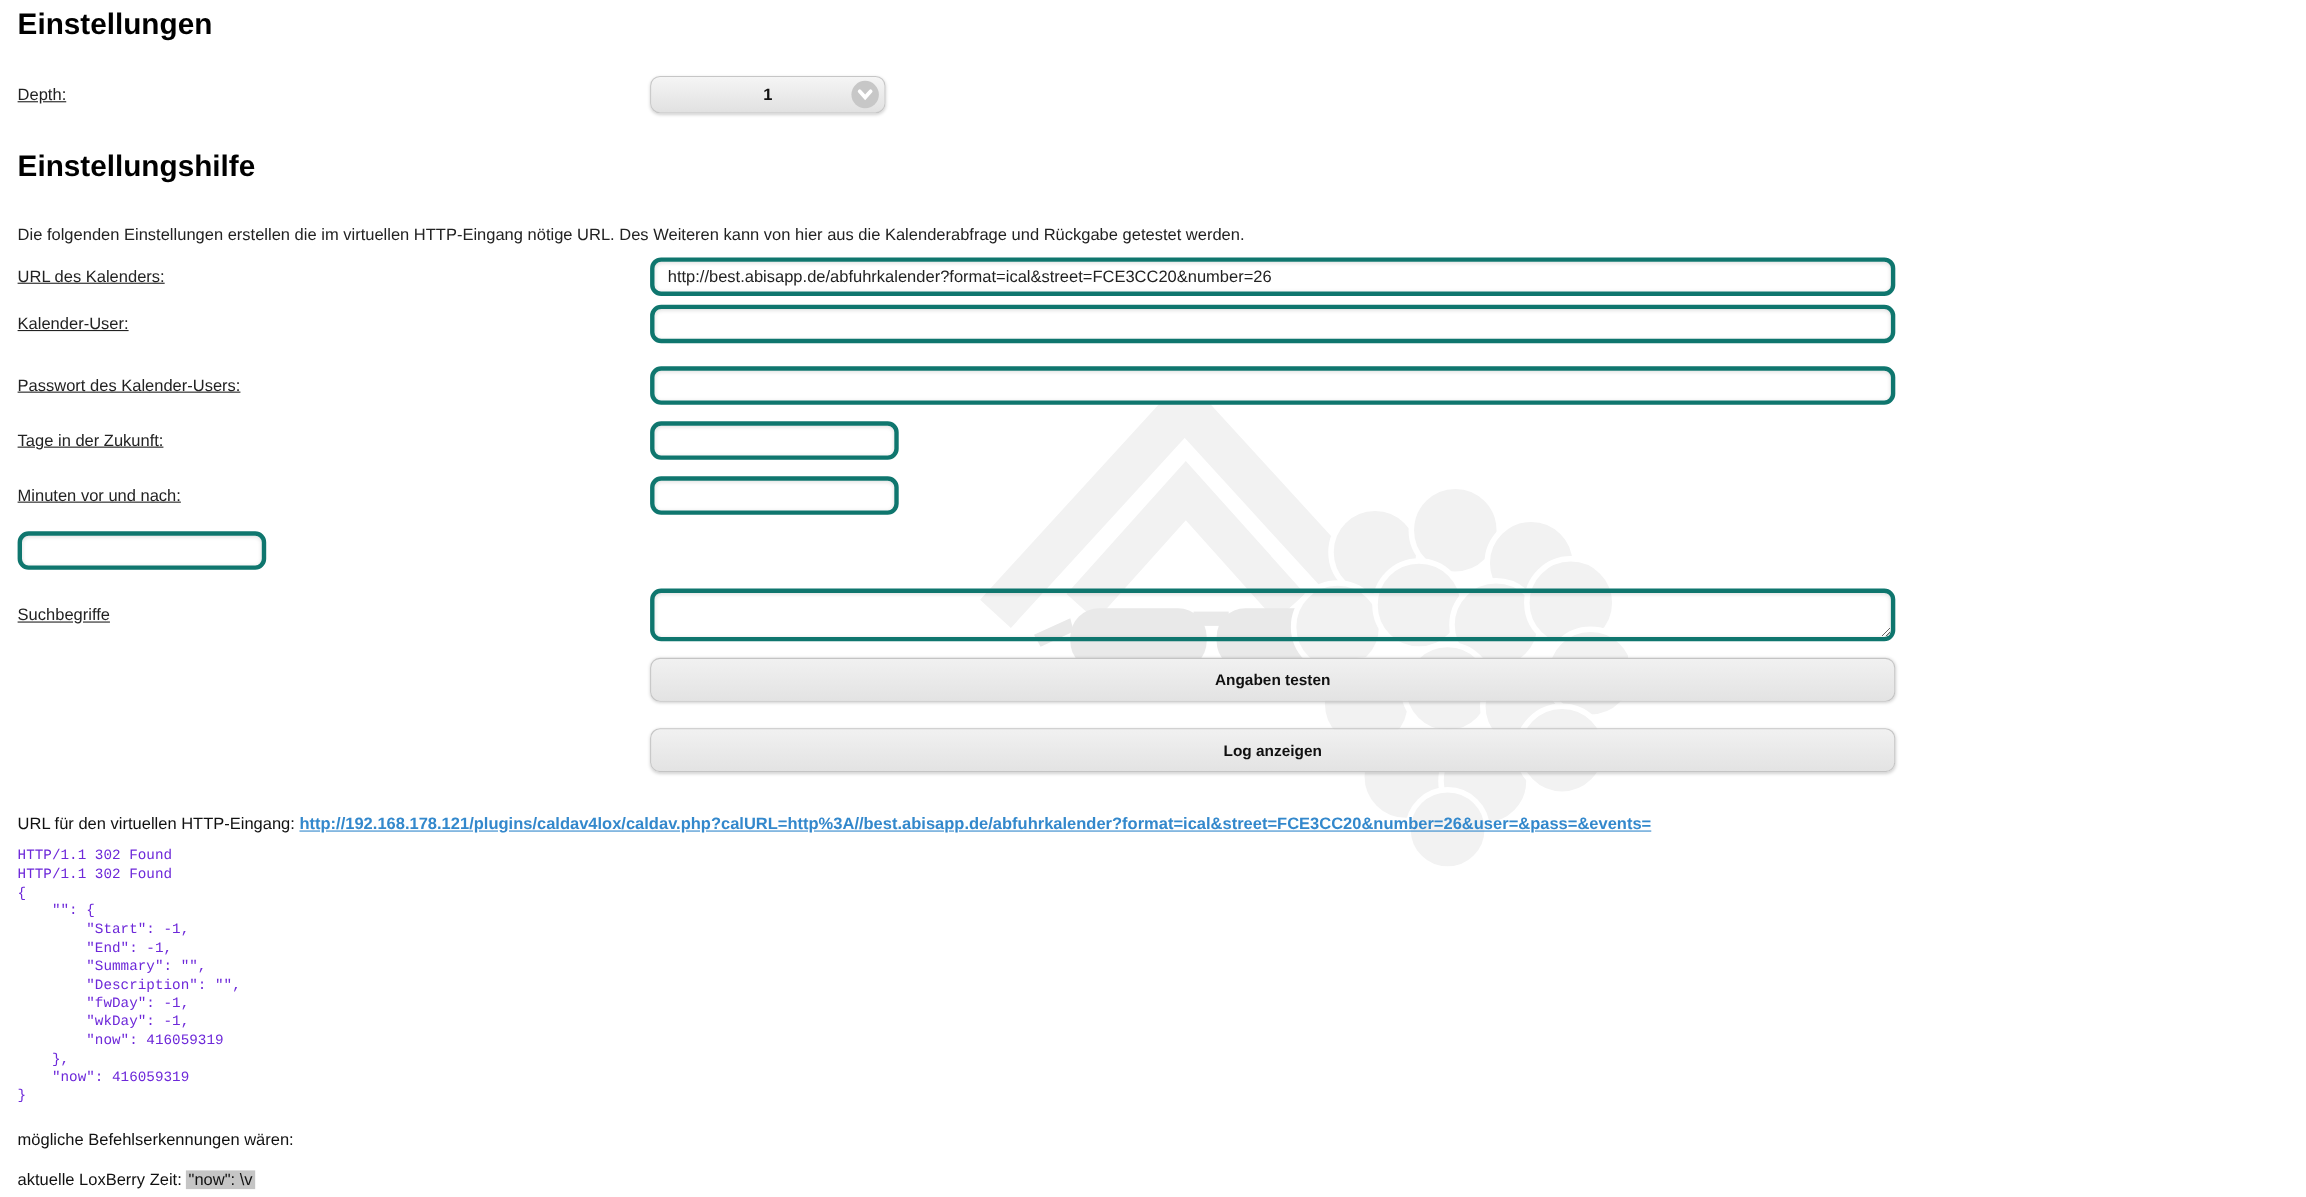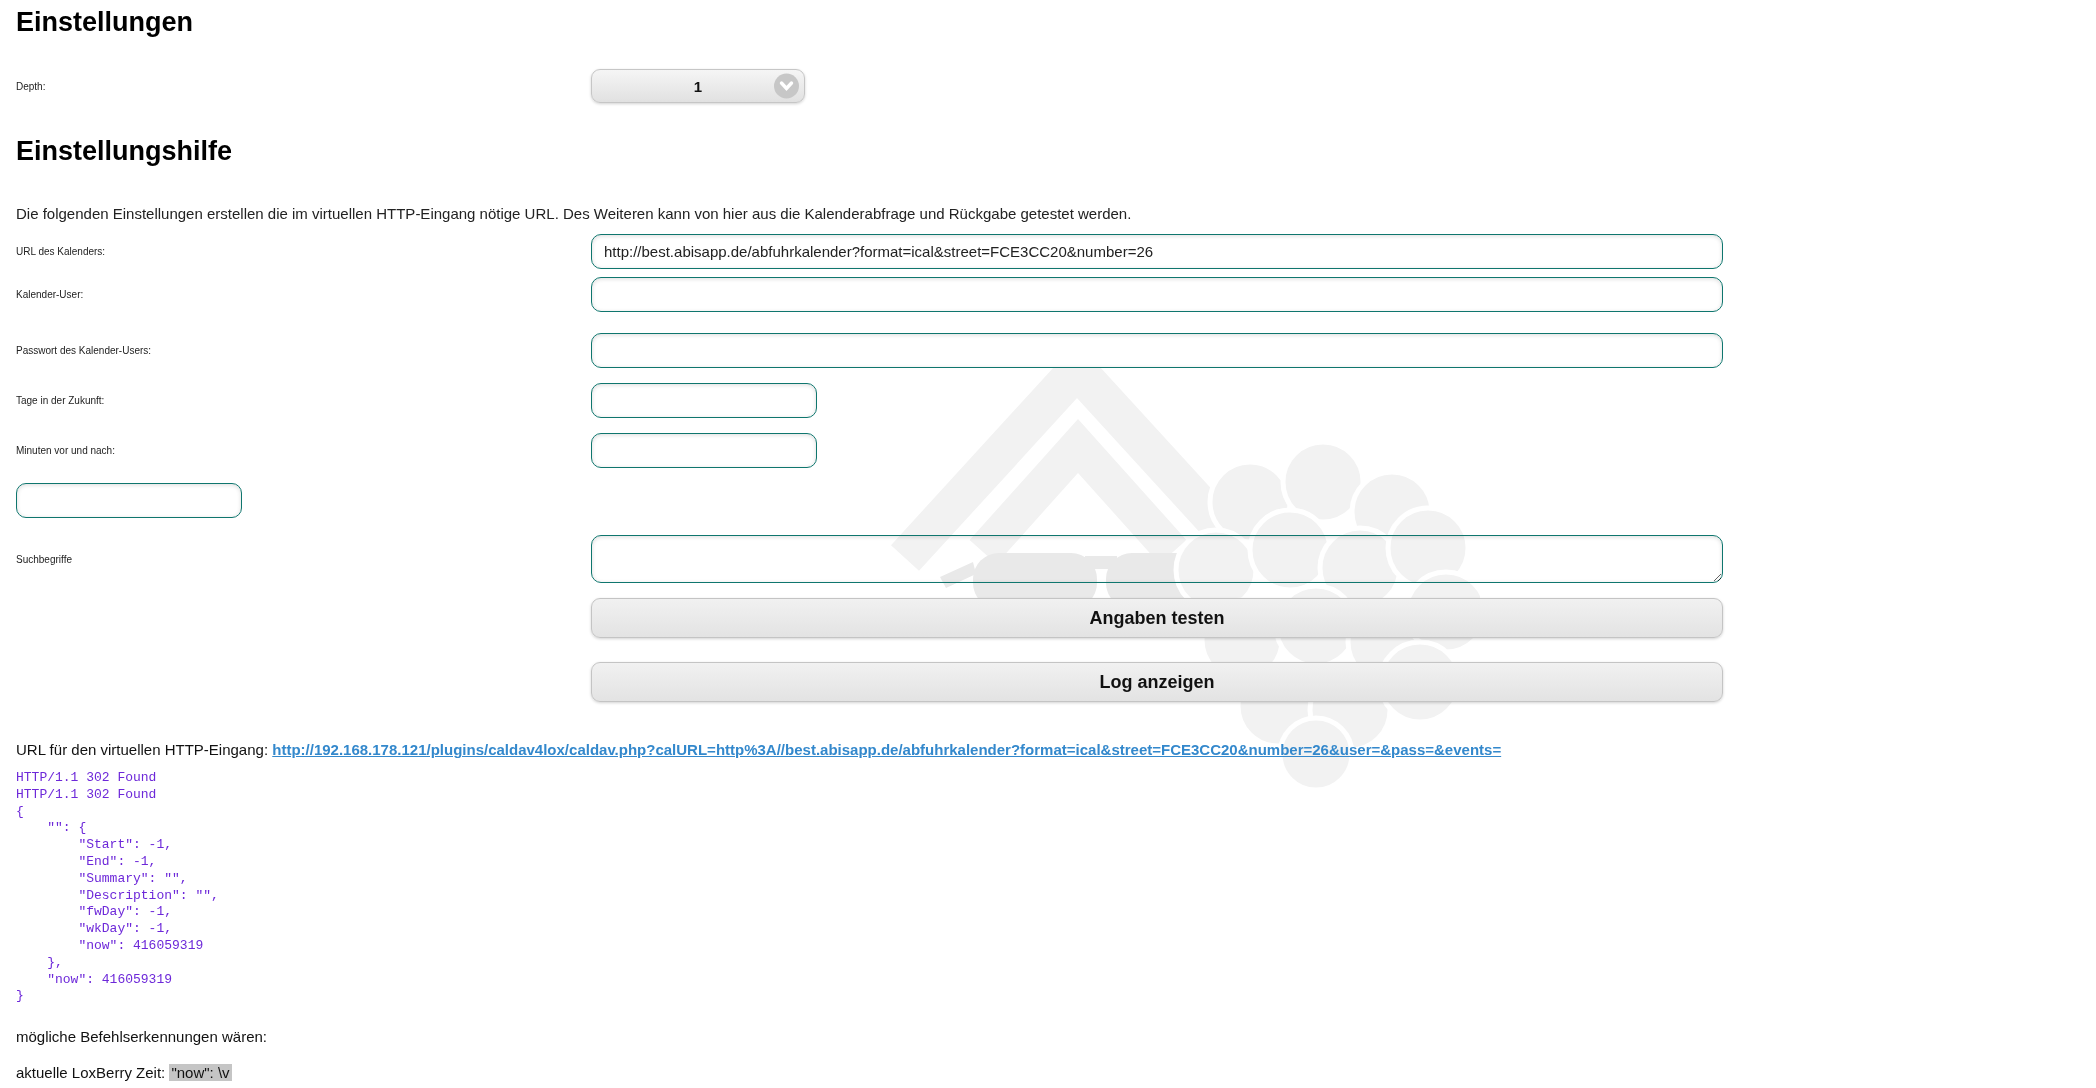--- a/index.html
+++ b/index.html
@@ -8,51 +8,51 @@
     width: 2096px; height: 1088px; position: relative; overflow: hidden;
     font-family: "Liberation Sans", sans-serif; color: #222;
   }
   .watermark { position: absolute; left: 880px; top: 350px; z-index: 0; }
   .h2 { position: absolute; left: 16px; font-size: 27px; font-weight: bold; color: #000; z-index: 1; }
   .h-settings { top: 7px; }
   .h-help { top: 136px; }
   .help-text { position: absolute; left: 16px; top: 189px; font-size: 15px; color: #222; z-index: 1; margin-top: 16px; }
 
   .frow { position: absolute; left: 16px; width: 1707px; display: flex; align-items: center; z-index: 1; }
-  .frow .lbl { flex: 0 0 575px; font-size: 10px; color: #222; }
+  .frow .lbl { flex: 0 0 575px; font-size: 15px; color: #222; text-decoration: underline; }
 
   .select {
     position: relative; width: 214px; height: 34px;
     border: 1px solid #c6c6c6; border-radius: 9px;
     background: linear-gradient(#f5f5f5, #e1e1e1);
     box-shadow: 0 1px 3px rgba(0,0,0,.18);
     display: flex; align-items: center; justify-content: center;
     font-weight: bold; font-size: 15px; color: #111; cursor: pointer;
   }
   .select .arrow {
     position: absolute; right: 5px; top: 50%; transform: translateY(-50%);
     width: 25px; height: 25px; border-radius: 50%; background: #c7c7c7;
     display: flex; align-items: center; justify-content: center;
   }
 
   .tin {
-    height: 35px; border: 1px solid #0f766e; border-radius: 10px;
+    height: 35px; border: 4px solid #0f766e; border-radius: 10px;
     background: #fff; box-shadow: inset 0 1px 4px rgba(0,0,0,.14);
     padding: 0 12px; font-size: 15px; font-family: inherit; color: #222; outline: none;
   }
   .w-full { width: 1132px; }
   .w-short { width: 226px; }
   textarea.tin { height: 48px; padding-top: 6px; background: transparent; resize: both; }
 
   .btn {
     position: absolute; left: 591px; width: 1132px; height: 40px; z-index: 1;
     border: 1px solid #c4c4c4; border-radius: 9px;
     background: linear-gradient(#f1f1f1, #e3e3e3);
     box-shadow: 0 1px 3px rgba(0,0,0,.18);
-    font-weight: bold; font-size: 18px; color: #111; font-family: inherit; cursor: pointer;
+    font-weight: bold; font-size: 14px; color: #111; font-family: inherit; cursor: pointer;
   }
 
   .linkline { position: absolute; left: 16px; top: 741px; font-size: 15px; color: #111; z-index: 1; }
   .linkline a { color: #3388cc; font-weight: bold; text-decoration: underline; }
 
   .log {
     position: absolute; left: 16px; top: 770px; z-index: 1;
     font-family: "Liberation Mono", monospace; font-size: 13px; line-height: 16.8px;
     color: #6d28d9; white-space: pre;
   }

